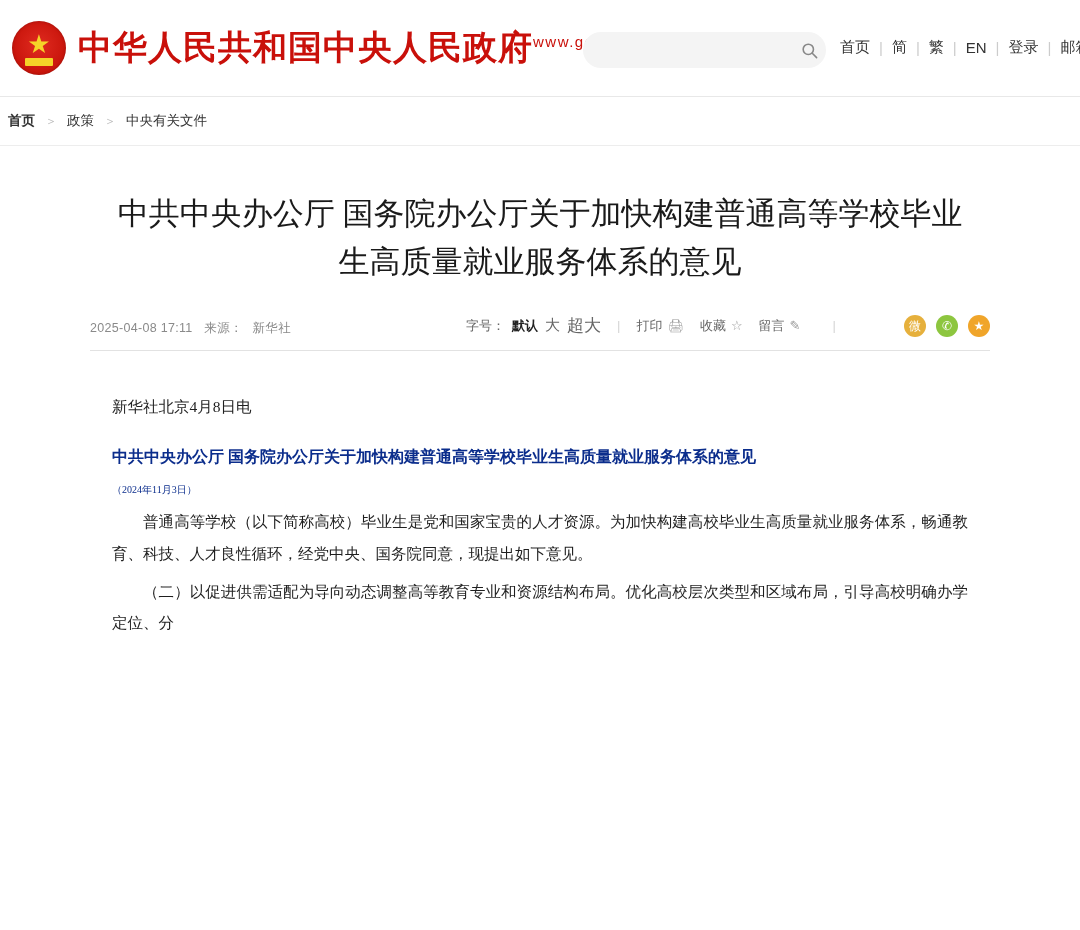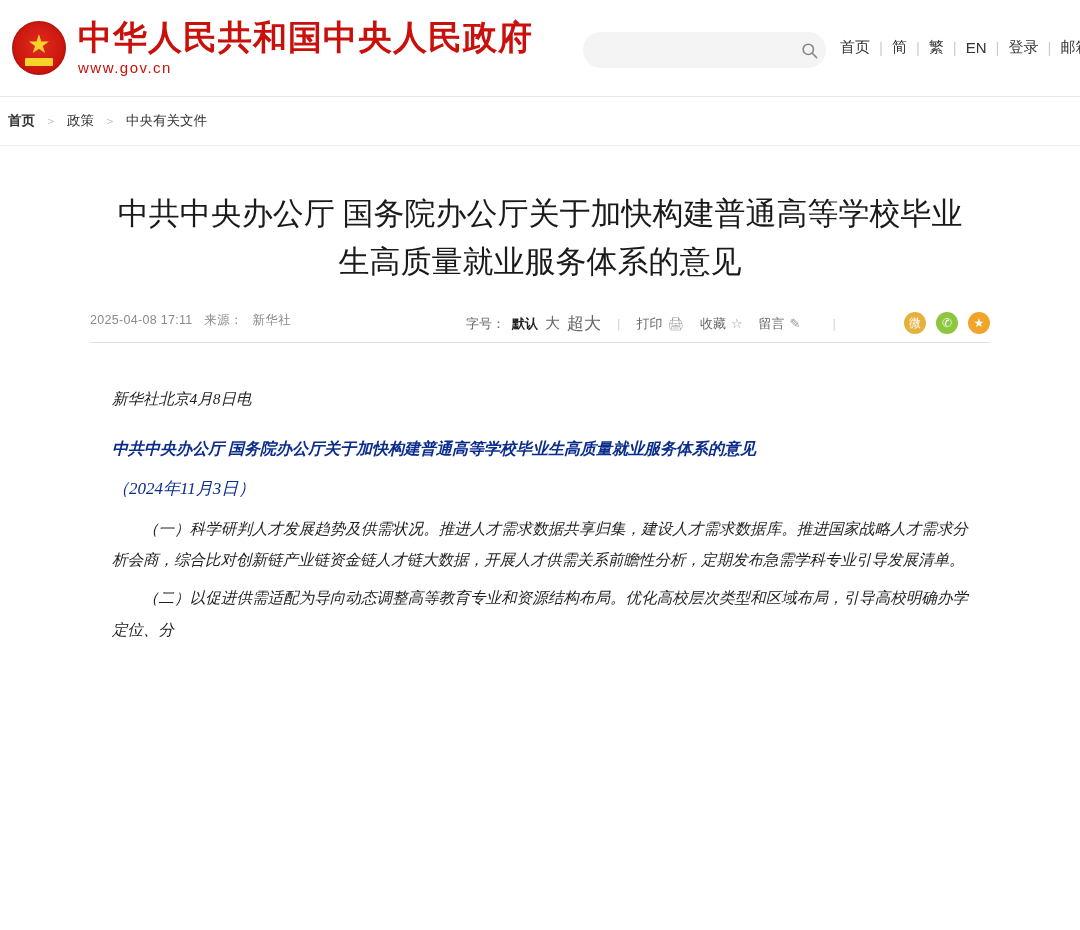--- a/index.html
+++ b/index.html
@@ -53,21 +53,21 @@
     bottom: 9px;
     transform: translateX(-50%);
     width: 28px;
     height: 8px;
     background: #f5d328;
     border-radius: 1px;
   }
   .logo-text {
     margin-left: 12px;
     display: flex;
-    flex-direction: column;
+    flex-direction: row;
     justify-content: center;
   }
   .logo-title {
     color: #c9100a;
     font-size: 34px;
     font-weight: bold;
     letter-spacing: 1px;
     line-height: 1.05;
     font-family: "Liberation Serif", serif;
   }
@@ -157,25 +157,25 @@
     font-family: "Liberation Serif", serif;
     font-size: 31px;
     line-height: 1.55;
     color: #1a1a1a;
     text-align: center;
     font-weight: normal;
     margin: 0 22px;
   }
 
   .meta-bar {
-    margin-top: 26px;
+    margin-top: 34px;
     border-bottom: 1px solid #e2e2e2;
     padding-bottom: 13px;
     display: flex;
-    align-items: flex-start;
+    align-items: flex-end;
     font-size: 12.5px;
     color: #8a8a8a;
     position: relative;
   }
   .meta-left {
     font-family: "Liberation Sans", sans-serif;
     letter-spacing: .3px;
   }
   .meta-left .src { margin-left: 6px; color: #8a8a8a; }
   .meta-center {
@@ -221,34 +221,34 @@
 
   
   .content {
     margin-top: 40px;
     padding: 0 22px;
     font-family: "Liberation Serif", serif;
     font-size: 15.5px;
     line-height: 2.05;
     color: #1f1f1f;
   }
-  .content p { margin: 0 0 6px 0; text-align: justify; font-style: italic; }
+  .content p { margin: 0 0 6px 0; text-align: justify; }
   .content p.indent { text-indent: 2em; }
   .content p.dateline { margin-bottom: 18px; }
   .doc-title {
     text-align: center;
     color: #0b2d8c;
     font-weight: bold;
     font-size: 16px;
     margin: 14px 0 2px 0;
   }
   .doc-date {
     text-align: center;
     color: #0b2d8c;
-    font-size: 17px;
+    font-size: 10px;
     margin-bottom: 16px;
   }
   .sec-title {
     font-weight: bold;
     color: #0b2d8c;
     text-indent: 2em;
     margin: 10px 0 4px 0;
   }
 </style>
 </head>
@@ -334,16 +334,16 @@
       <span class="circ weibo">微</span>
       <span class="circ wechat">✆</span>
       <span class="circ fav">★</span>
     </div>
   </div>
 
   <div class="content">
     <p class="dateline">新华社北京4月8日电</p>
     <p class="doc-title">中共中央办公厅 国务院办公厅关于加快构建普通高等学校毕业生高质量就业服务体系的意见</p>
     <p class="doc-date">（2024年11月3日）</p>
-    <p class="indent">（一）科学研判人才发展趋势及供需状况。推进人才需求数据共享归集，建设人才需求数据库。推进国家战略人才需求分析会商，综合比对创新链产业链资金链人才链大数据，开展人才供需关系前瞻性分析，定期发布急需学科专业引导发展清单。</p>
+    <p class="indent">普通高等学校（以下简称高校）毕业生是党和国家宝贵的人才资源。为加快构建高校毕业生高质量就业服务体系，畅通教育、科技、人才良性循环，经党中央、国务院同意，现提出如下意见。</p>
     <p class="indent">（二）以促进供需适配为导向动态调整高等教育专业和资源结构布局。优化高校层次类型和区域布局，引导高校明确办学定位、分</p>
   </div>
 </div>
 
 </body></html>

